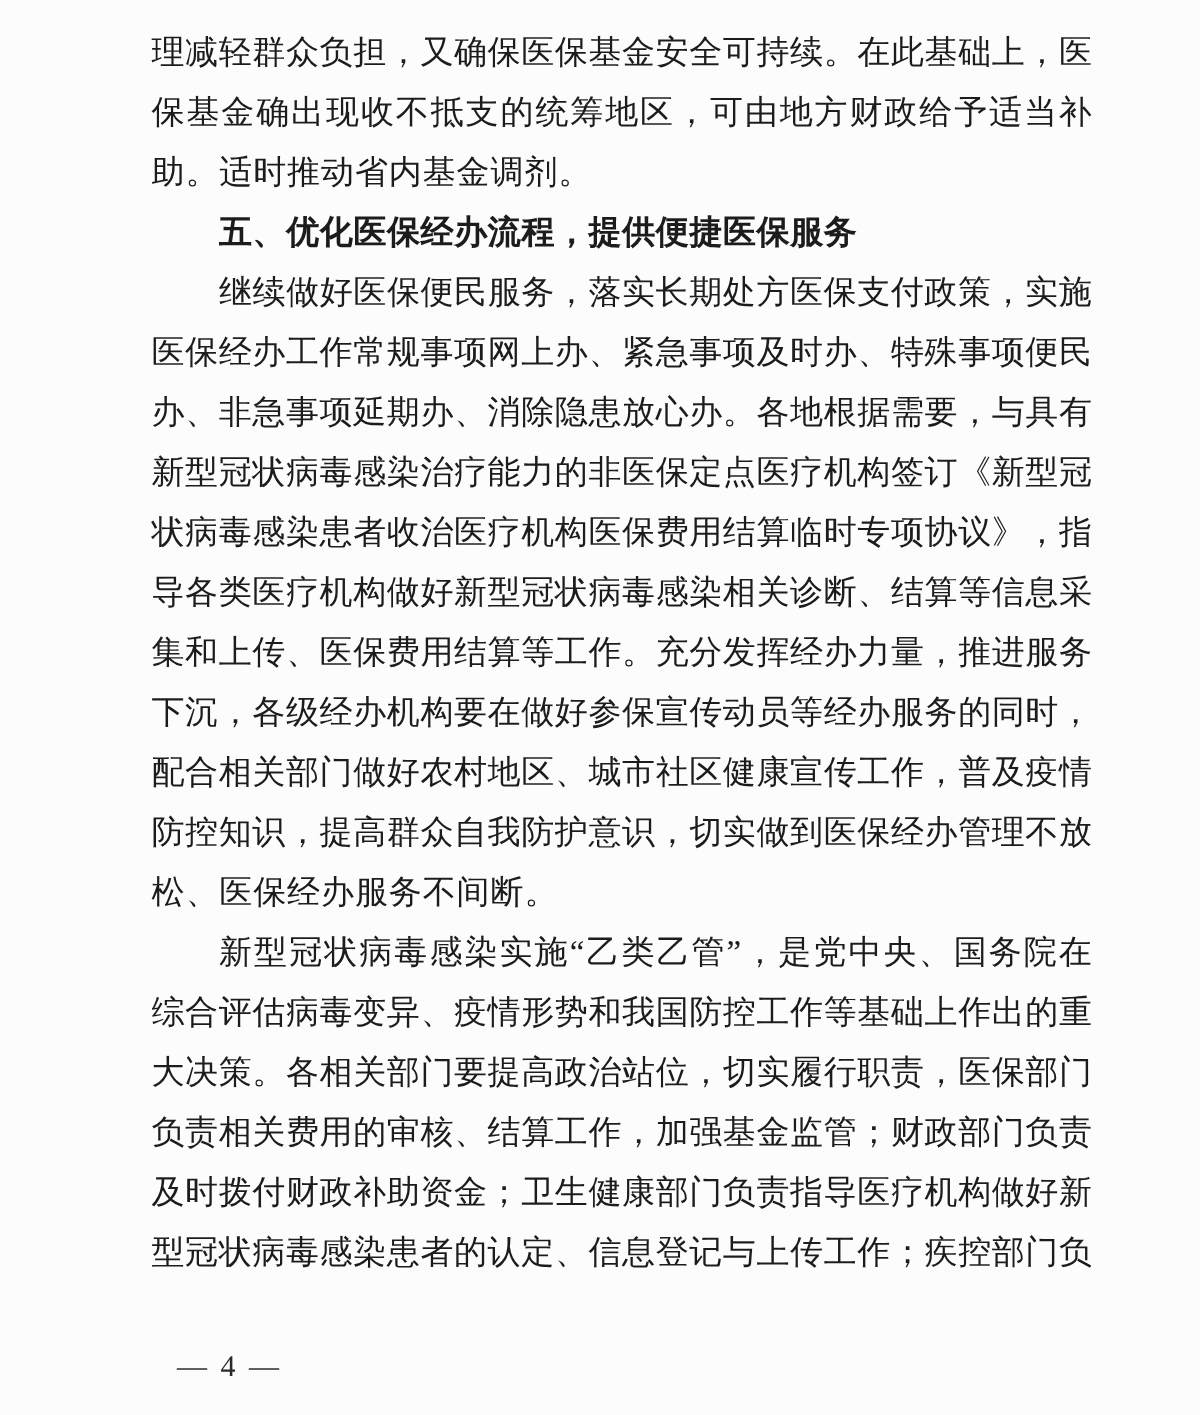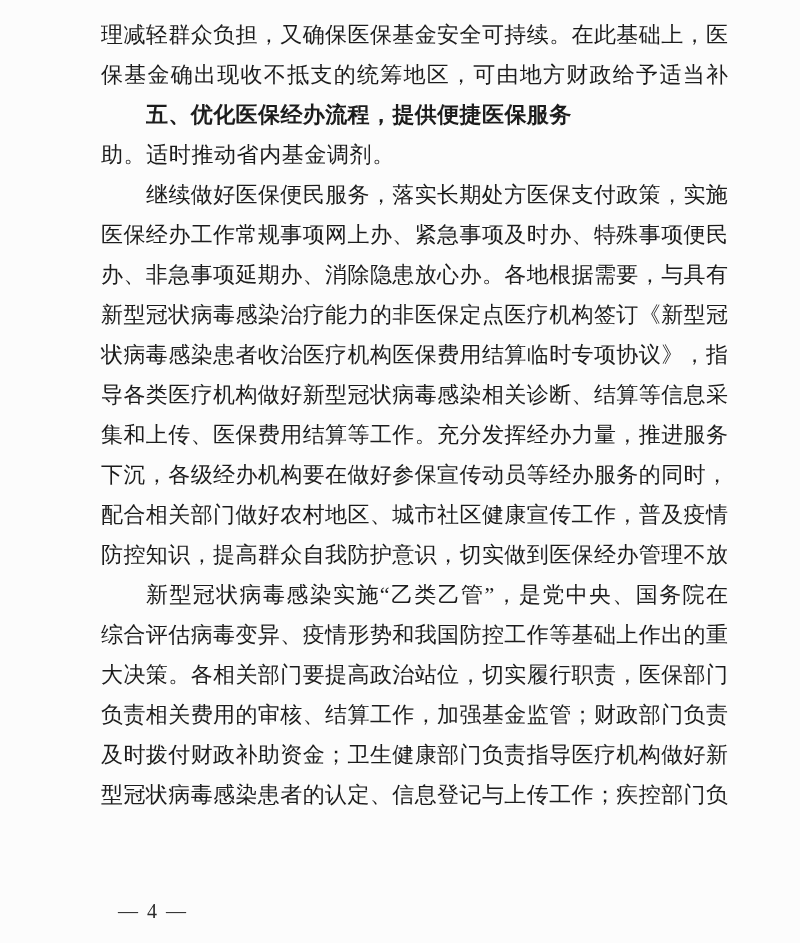--- a/index.html
+++ b/index.html
@@ -117,22 +117,22 @@
         <span>地</span>
         <span>方</span>
         <span>财</span>
         <span>政</span>
         <span>给</span>
         <span>予</span>
         <span>适</span>
         <span>当</span>
         <span>补</span>
       </div>
+      <div class="line plain">助。适时推动省内基金调剂。</div>
       <div class="line heading indent">五、优化医保经办流程，提供便捷医保服务</div>
-      <div class="line plain">助。适时推动省内基金调剂。</div>
       <div class="line fill indent">
         <span>继</span>
         <span>续</span>
         <span>做</span>
         <span>好</span>
         <span>医</span>
         <span>保</span>
         <span>便</span>
         <span>民</span>
         <span>服</span>
@@ -417,20 +417,21 @@
         <span>到</span>
         <span>医</span>
         <span>保</span>
         <span>经</span>
         <span>办</span>
         <span>管</span>
         <span>理</span>
         <span>不</span>
         <span>放</span>
       </div>
+      <div class="line plain">松、医保经办服务不间断。</div>
       <div class="line fill indent">
         <span>新</span>
         <span>型</span>
         <span>冠</span>
         <span>状</span>
         <span>病</span>
         <span>毒</span>
         <span>感</span>
         <span>染</span>
         <span>实</span>

